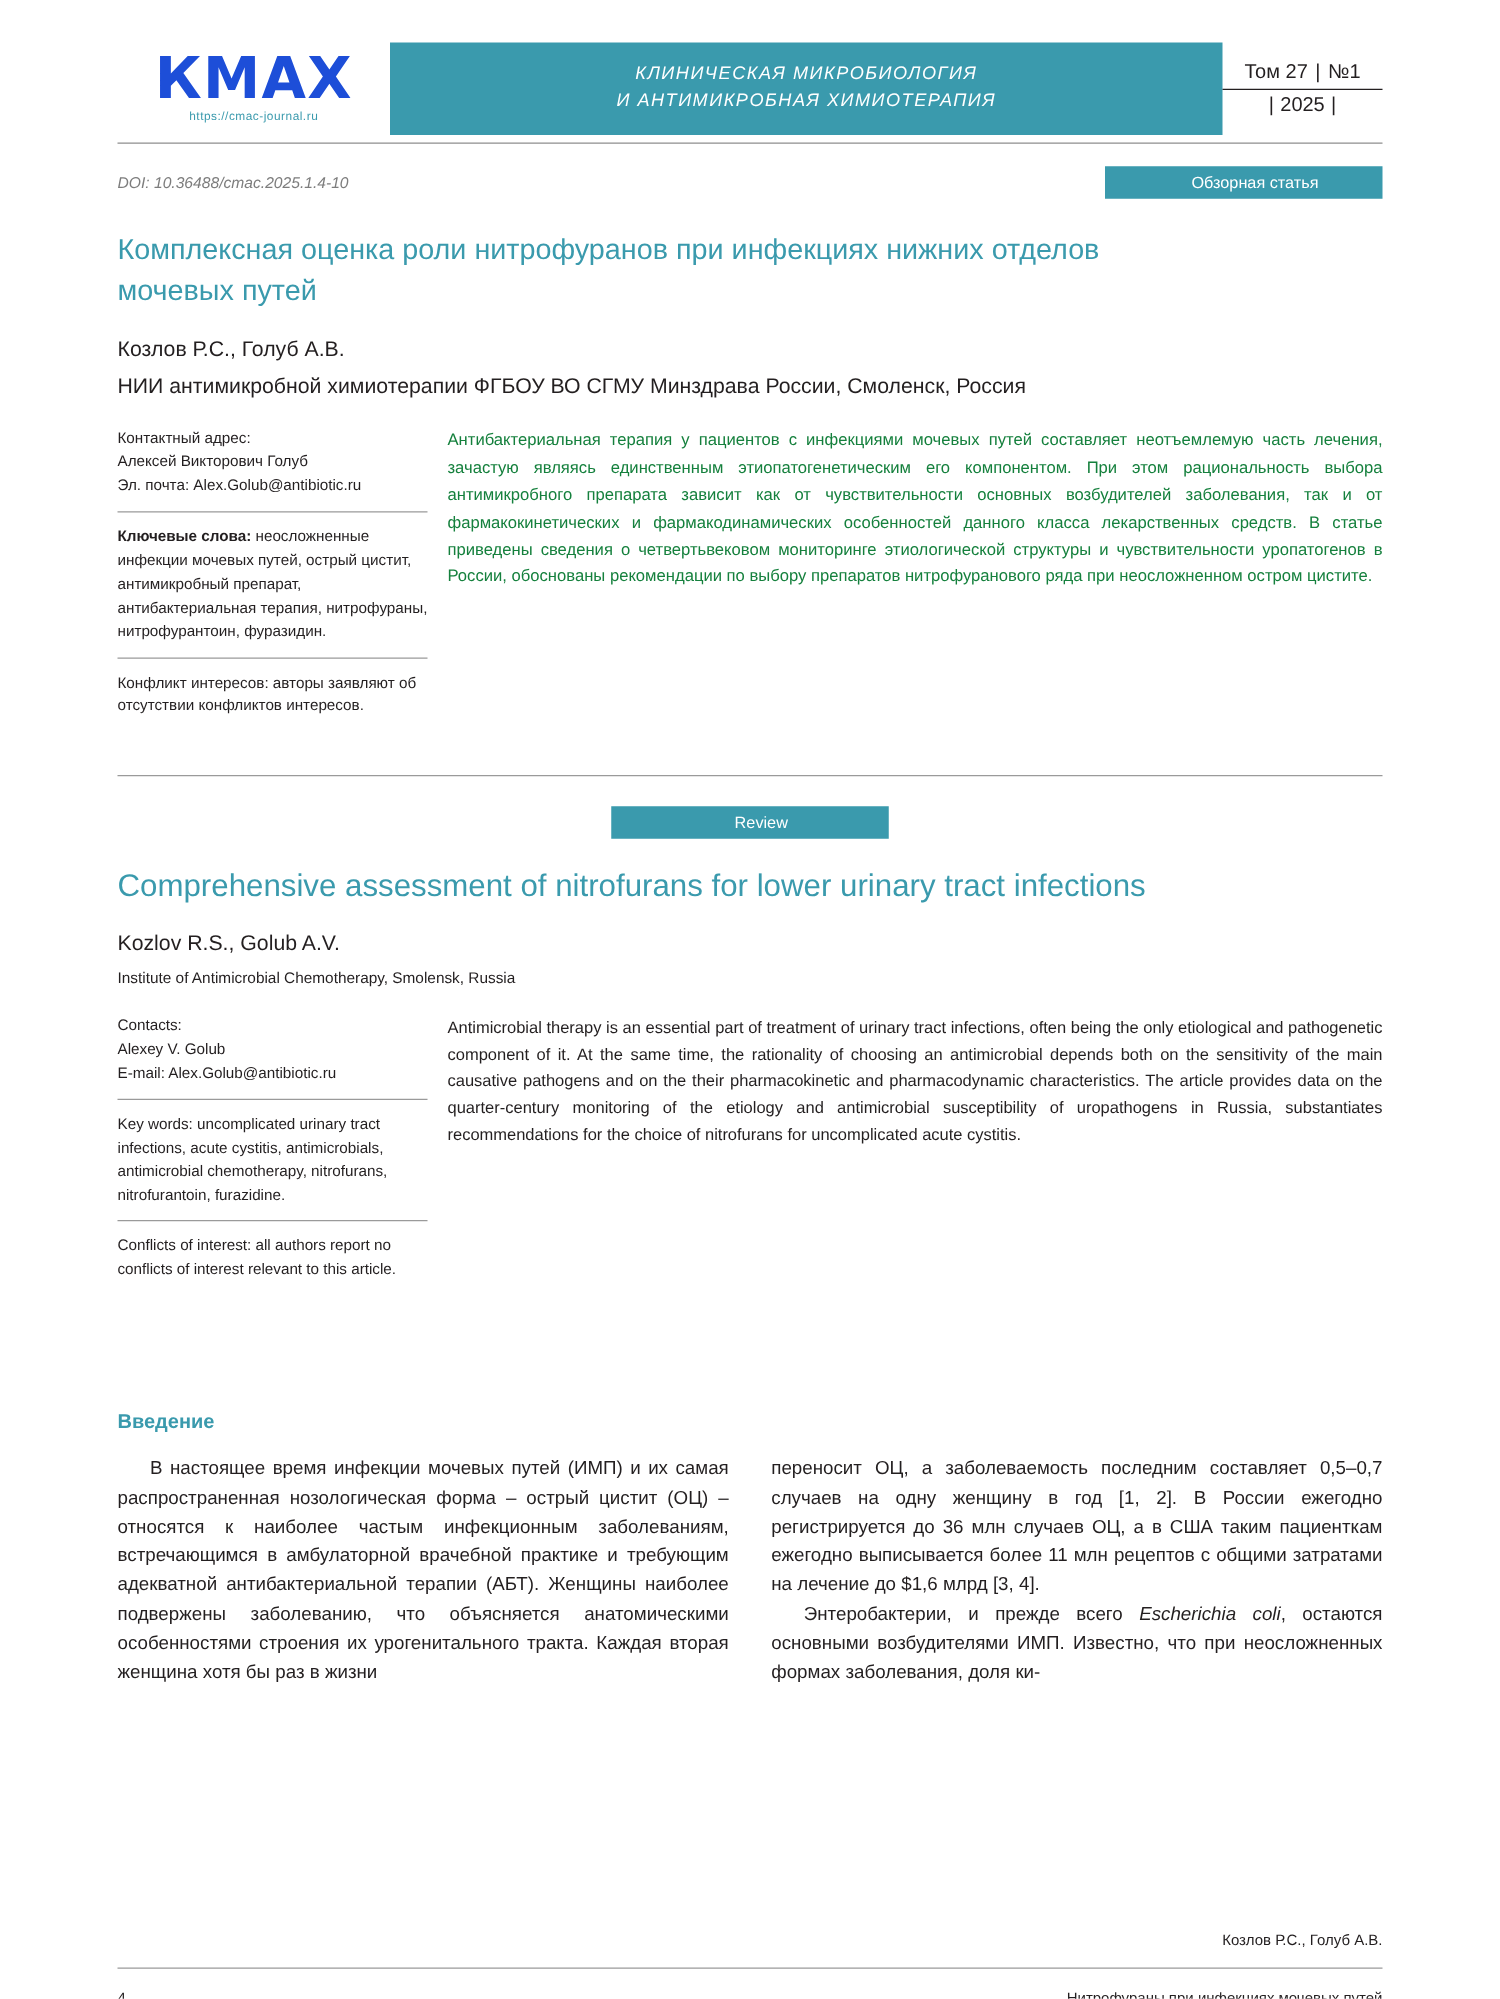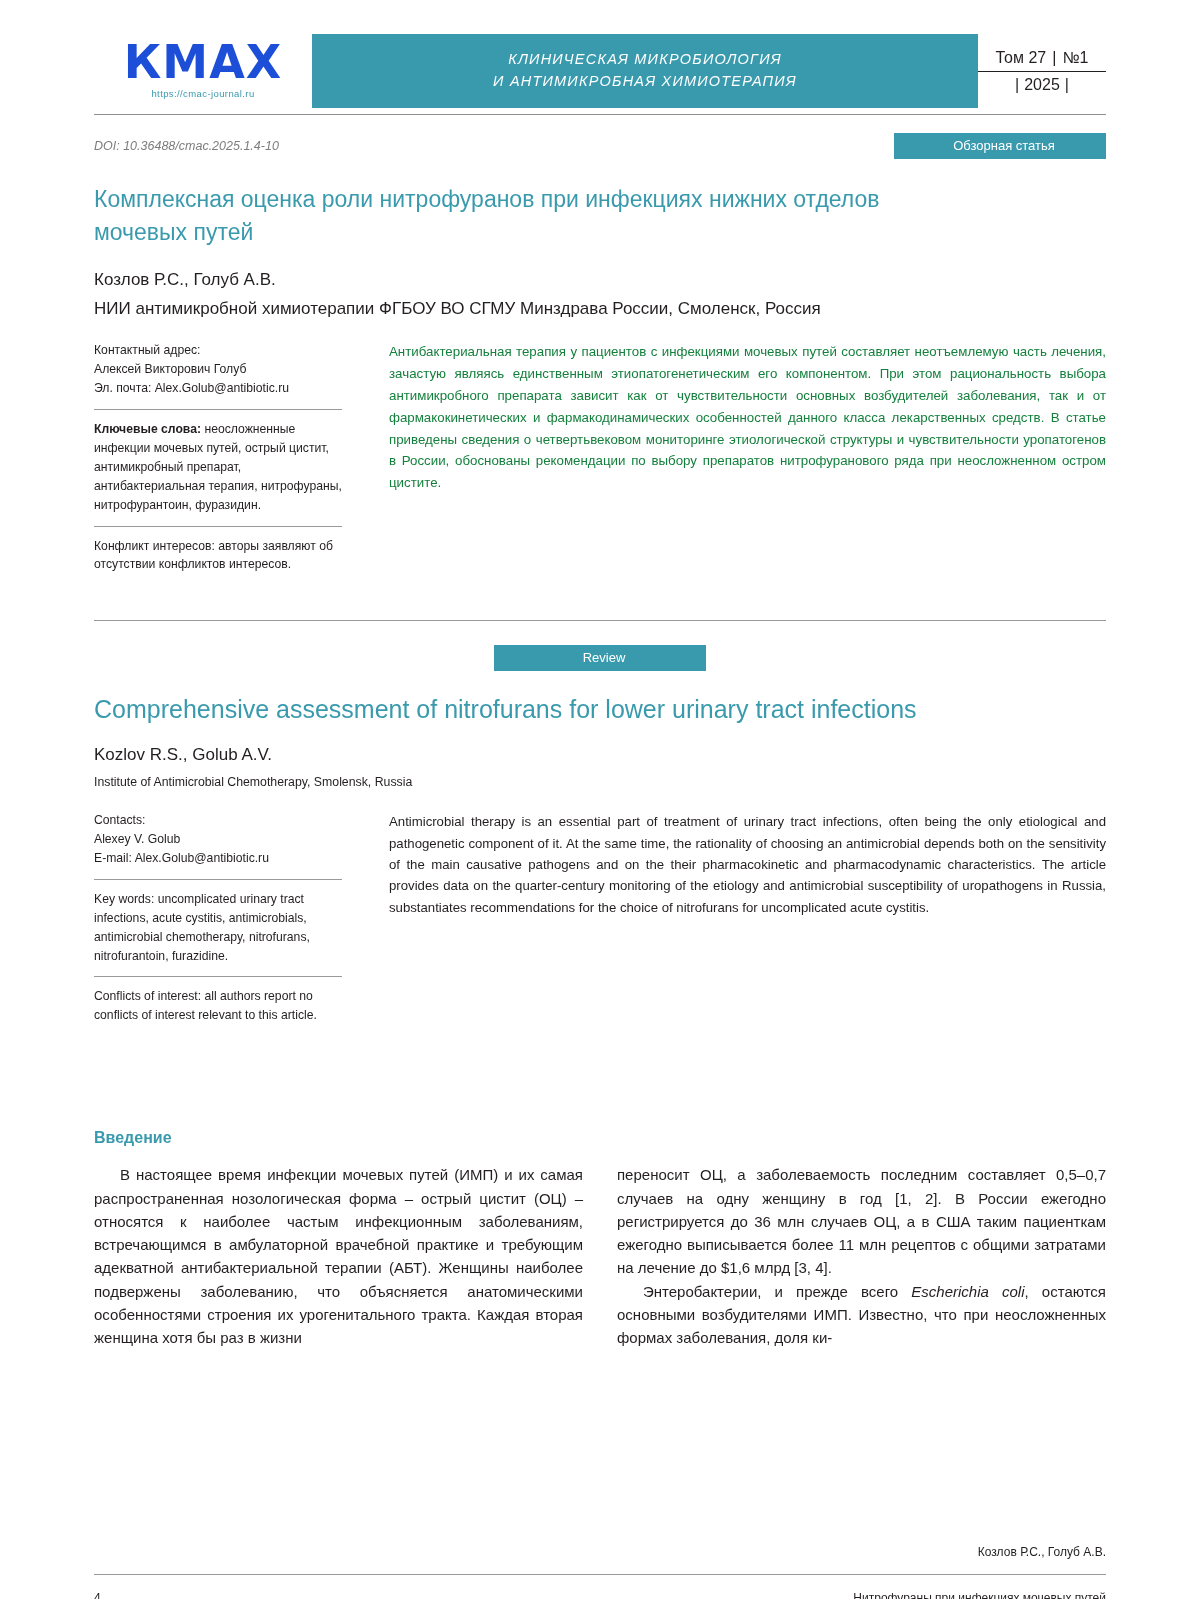--- a/index.html
+++ b/index.html
@@ -107,21 +107,21 @@
   }
   .doi {
     font-size: 12.5px;
     color: #7d7d7d;
     font-style: italic;
   }
   .tag {
     background: #3a9aad;
     color: #ffffff;
     font-size: 13px;
-    padding: 5px 18px 6px 26px;
+    padding: 5px 18px 6px 36px;
     min-width: 168px;
     text-align: center;
   }
 
   
   .title-ru {
     margin-top: 24px;
     font-size: 23px;
     line-height: 1.42;
     color: #3a9aad;
@@ -136,21 +136,21 @@
   .affil-ru {
     margin-top: 9px;
     font-size: 17px;
     color: #231f20;
   }
 
   
   .info-row {
     margin-top: 22px;
     display: flex;
-    gap: 47px;
+    gap: 16px;
   }
   .side-col {
     width: 248px;
     flex: none;
   }
   .side-block {
     font-size: 12.2px;
     line-height: 1.55;
     color: #231f20;
   }

